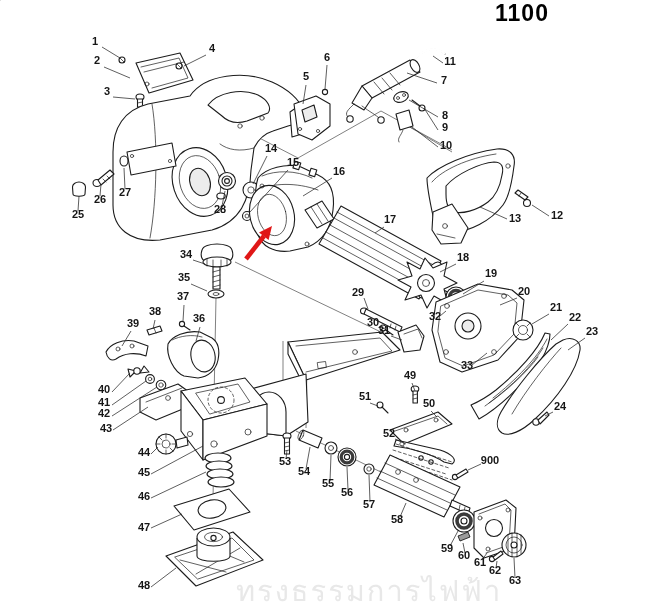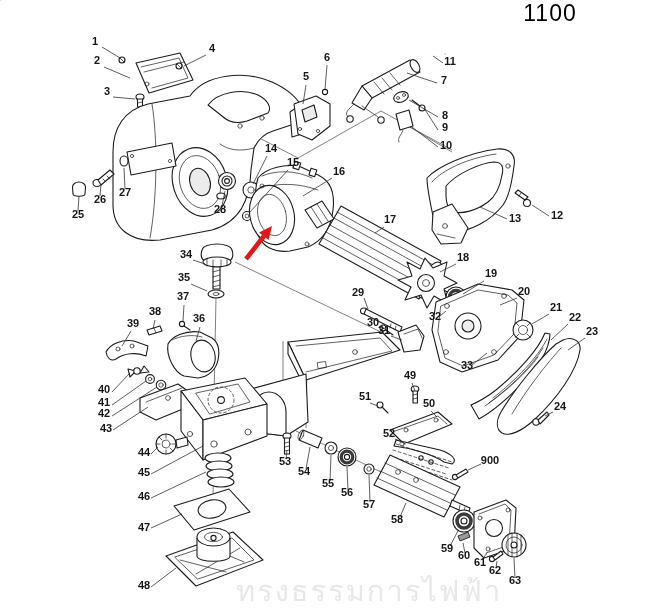--- a/index.html
+++ b/index.html
@@ -1,19 +1,19 @@
 <!DOCTYPE html>
 <html><head>
 <meta charset="utf-8">
 <style>
   html,body{margin:0;padding:0;background:#fff;}
   #stage{position:relative;width:646px;height:611px;background:#ffffff;overflow:hidden;
          font-family:"Liberation Sans",sans-serif;}
-  #model-title{position:absolute;top:0px;left:510px;width:80px;text-align:center;
-               font-size:23px;font-weight:normal;letter-spacing:1px;color:#000;}
+  #model-title{position:absolute;top:0px;left:482px;width:80px;text-align:center;
+               font-size:23px;font-weight:bold;letter-spacing:1px;color:#000;}
   #watermark{position:absolute;left:236px;top:568px;font-size:29px;color:#e7e7e7;
              letter-spacing:2px;white-space:nowrap;opacity:.95;}
   svg{position:absolute;left:0;top:0;}
   svg *{vector-effect:non-scaling-stroke;}
   .ln{stroke:#1c1c1c;stroke-width:1.1;fill:none;stroke-linejoin:round;stroke-linecap:round;}
   .lnf{stroke:#1c1c1c;stroke-width:1.1;fill:#ffffff;stroke-linejoin:round;}
   .lns{stroke:#1c1c1c;stroke-width:.7;fill:none;stroke-linecap:round;}
   .shade{stroke:#1c1c1c;stroke-width:1.1;fill:#ececec;stroke-linejoin:round;}
   .trace{stroke:#4a4a4a;stroke-width:.7;fill:none;}
   .lbl{font-family:"Liberation Sans",sans-serif;font-size:11px;font-weight:600;fill:#161616;}

